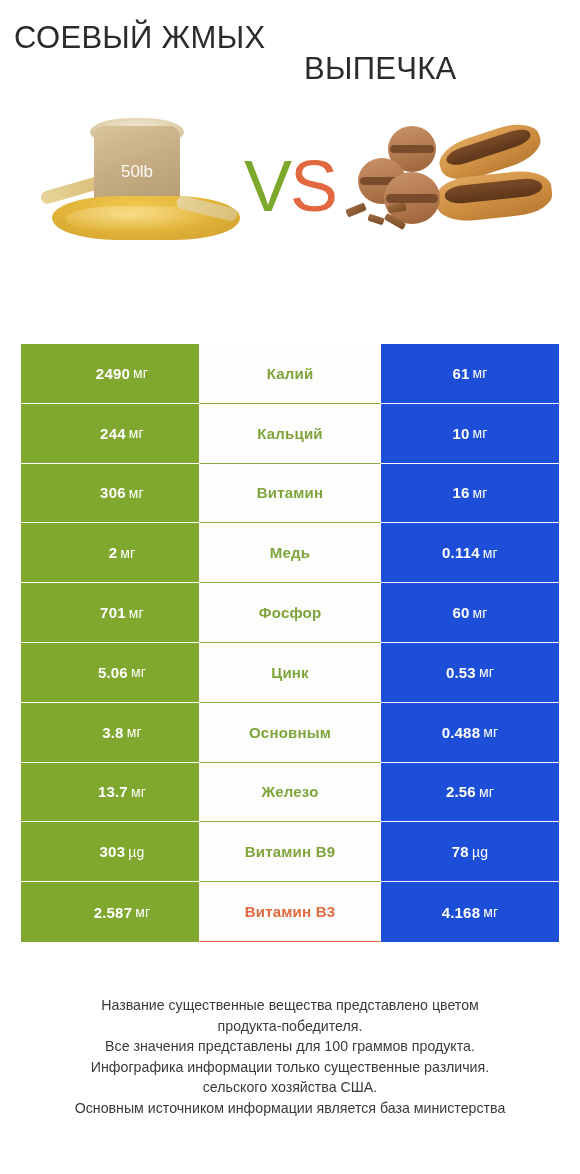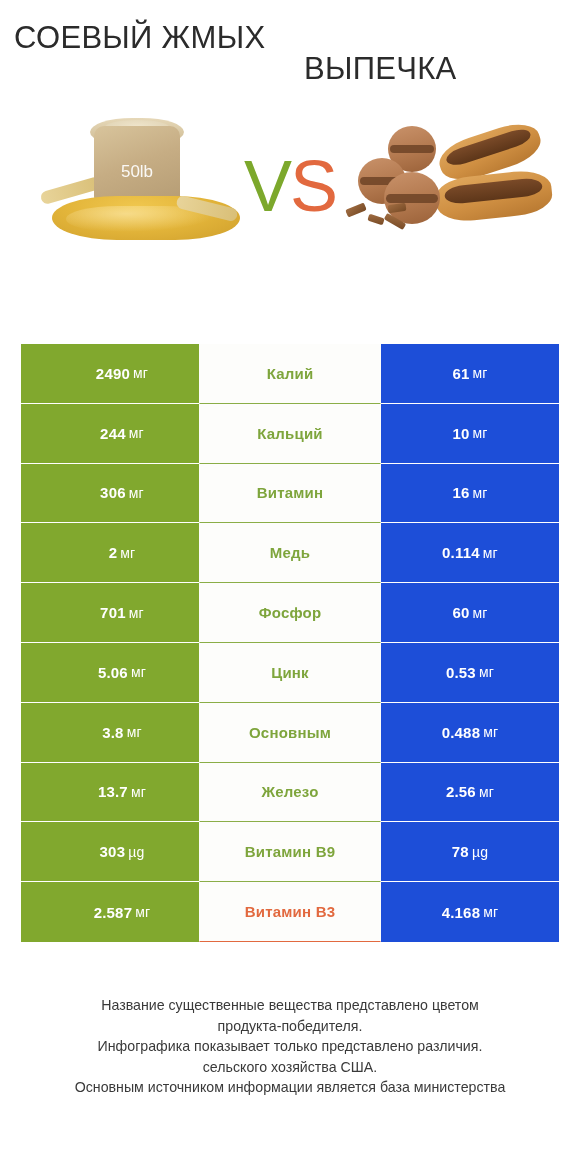--- a/index.html
+++ b/index.html
@@ -321,16 +321,17 @@
     <div class="row win-right">
       <div class="cell cell-left">2.587<span class="unit">мг</span></div>
       <div class="cell cell-mid">Витамин B3</div>
       <div class="cell cell-right">4.168<span class="unit">мг</span></div>
     </div>
   </div>
 
 <div class="footnote">
   <div>Название существенные вещества представлено цветом</div>
   <div>продукта-победителя.</div>
-  <div>Инфографика показывает только представлено различия.</div>
+  <div>Все значения представлены для 100 граммов продукта.</div>
+  <div>Инфографика информации только существенные различия.</div>
   <div>сельского хозяйства США.</div>
   <div>Основным источником информации является база министерства</div>
 </div>
 
 </body></html>

